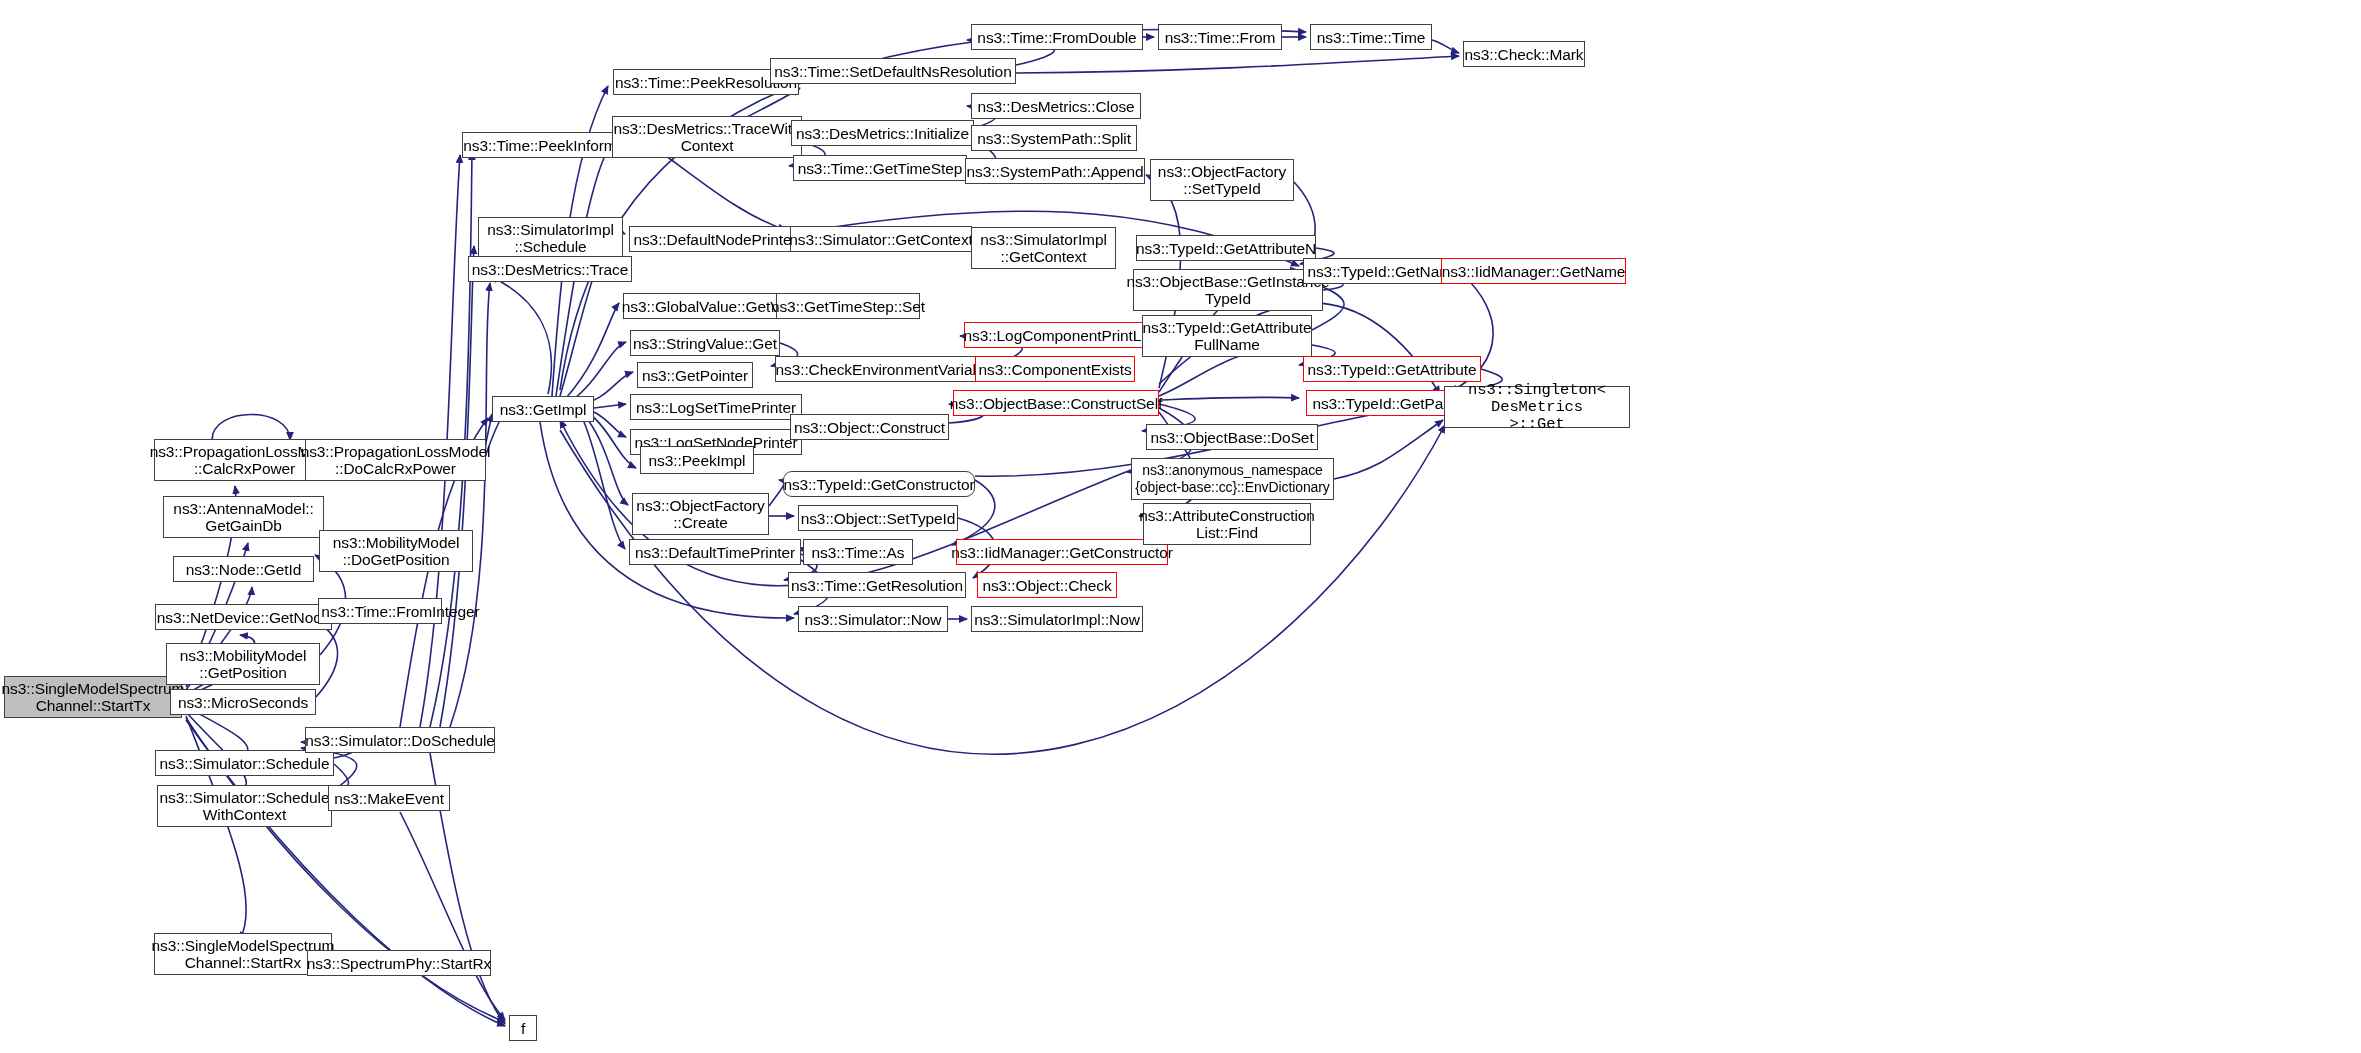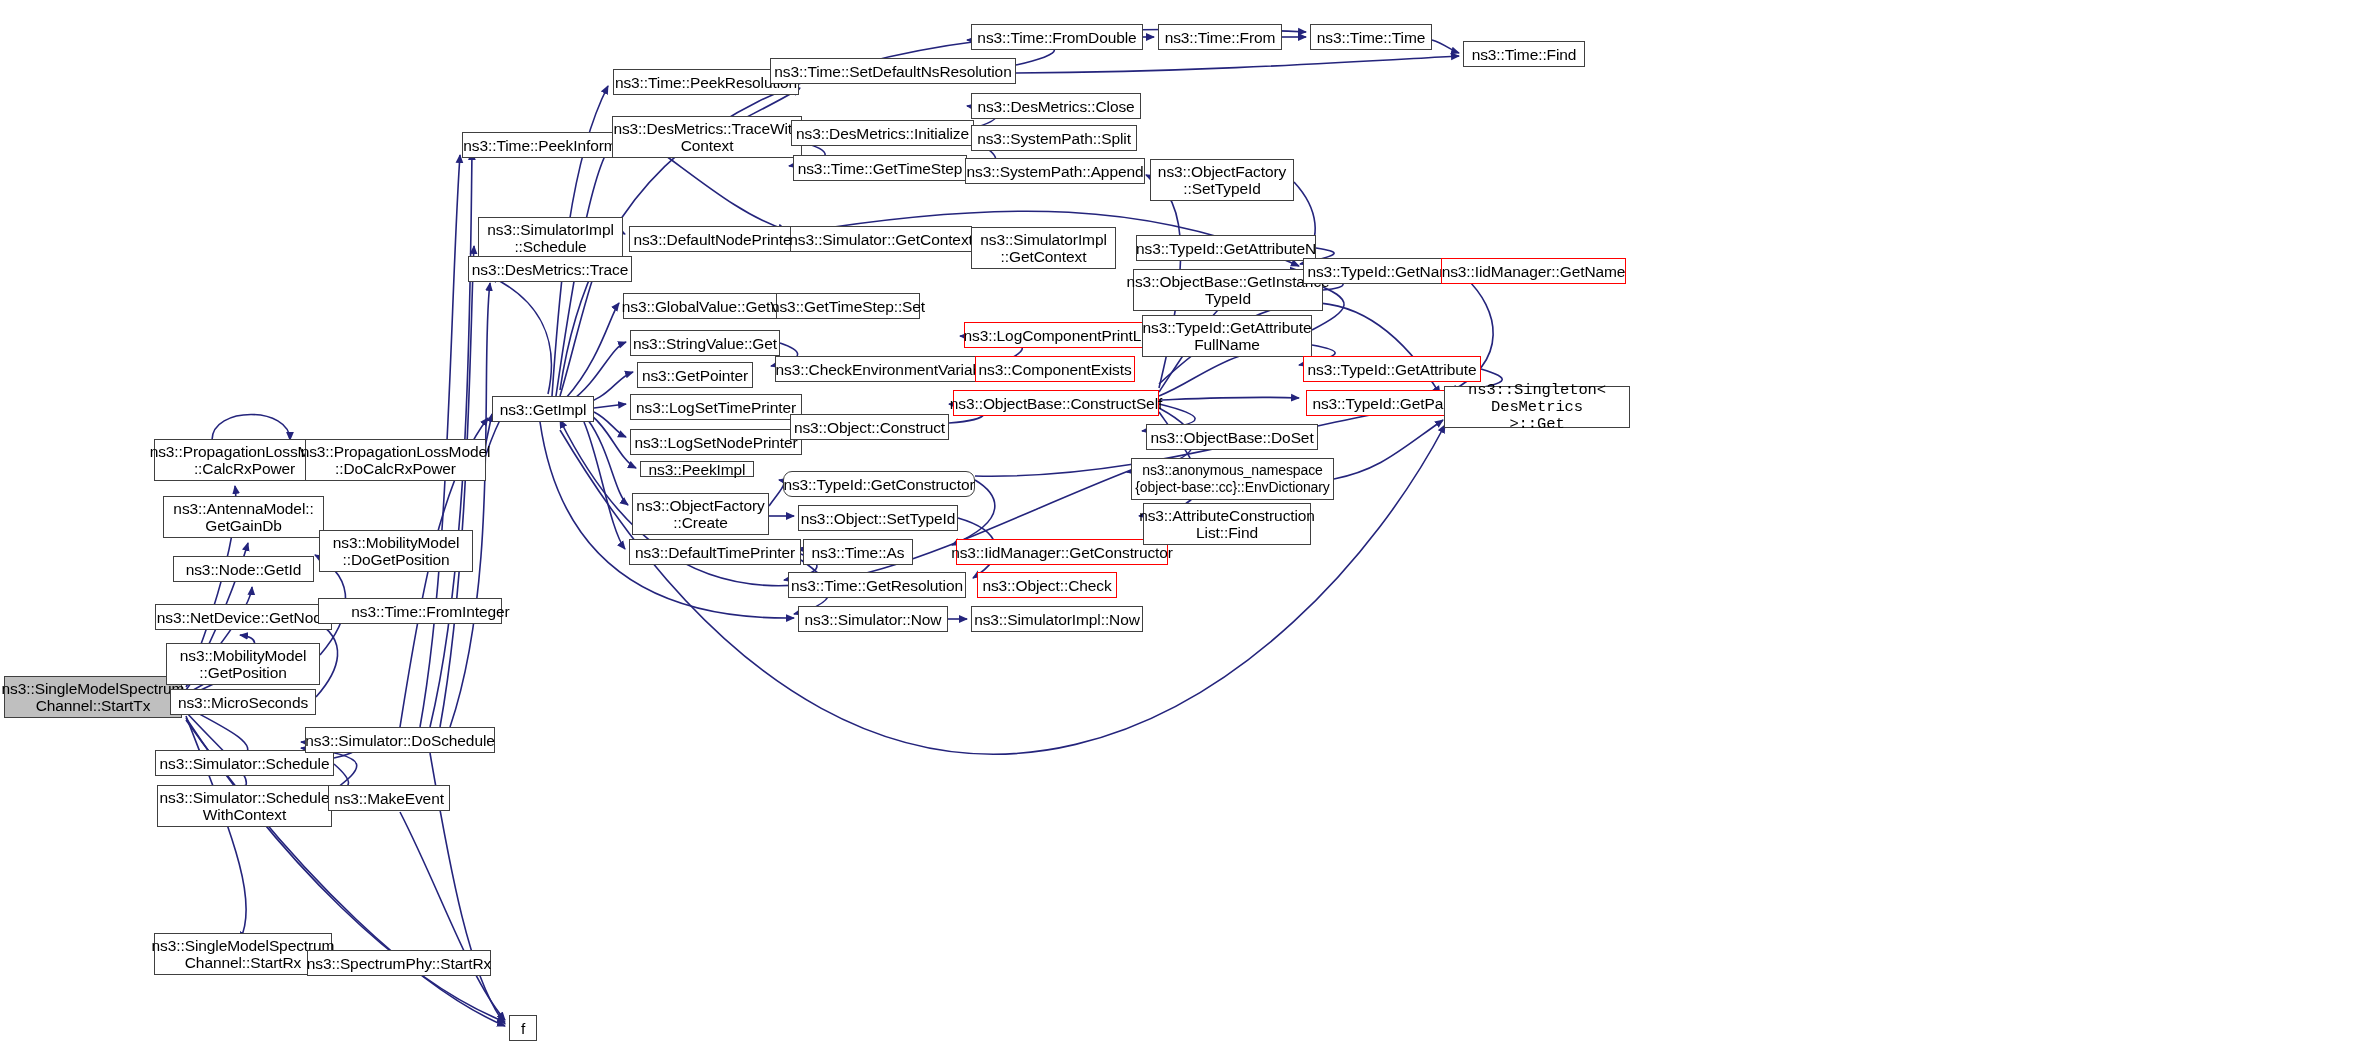--- a/index.html
+++ b/index.html
@@ -225,38 +225,38 @@
       <div class="node" style="left: 319px; top: 530px; width: 154px; height: 42px;">ns3::MobilityModel
 ::DoGetPosition</div>
       <div class="node" style="left: 170px; top: 689px; width: 146px; height: 26px;">ns3::MicroSeconds</div>
       <div class="node" style="left: 155px; top: 750px; width: 179px; height: 26px;">ns3::Simulator::Schedule</div>
       <div class="node" style="left: 157px; top: 785px; width: 175px; height: 42px;">ns3::Simulator::Schedule
 WithContext</div>
       <div class="node" style="left: 154px; top: 933px; width: 178px; height: 42px;">ns3::SingleModelSpectrum
 Channel::StartRx</div>
       <div class="node" style="left: 307px; top: 950px; width: 184px; height: 26px;">ns3::SpectrumPhy::StartRx</div>
       <div class="node" style="left: 328px; top: 785px; width: 122px; height: 26px; text-align: right;">ns3::MakeEvent</div>
-      <div class="node" style="left: 318px; top: 598px; width: 184px; height: 26px; padding-left: 44px;">ns3::Time::FromInteger</div>
+      <div class="node" style="left: 318px; top: 598px; width: 124px; height: 26px; padding-left: 44px;">ns3::Time::FromInteger</div>
       <div class="node" style="left: 305px; top: 727px; width: 190px; height: 26px;">ns3::Simulator::DoSchedule</div>
       <div class="node" style="left: 462px; top: 132px; width: 189px; height: 26px;">ns3::Time::PeekInformation</div>
       <div class="node" style="left: 478px; top: 217px; width: 145px; height: 42px;">ns3::SimulatorImpl
 ::Schedule</div>
       <div class="node" style="left: 468px; top: 256px; width: 164px; height: 26px;">ns3::DesMetrics::Trace</div>
       <div class="node" style="left: 492px; top: 396px; width: 102px; height: 26px;">ns3::GetImpl</div>
       <div class="node" style="left: 613px; top: 69px; width: 186px; height: 26px;">ns3::Time::PeekResolution</div>
       <div class="node" style="left: 612px; top: 116px; width: 190px; height: 42px;">ns3::DesMetrics::TraceWith
 Context</div>
       <div class="node" style="left: 793px; top: 155px; width: 174px; height: 26px;">ns3::Time::GetTimeStep</div>
       <div class="node" style="left: 629px; top: 226px; width: 172px; height: 26px;">ns3::DefaultNodePrinter</div>
       <div class="node" style="left: 623px; top: 293px; width: 184px; height: 26px;">ns3::GlobalValue::GetValue</div>
       <div class="node" style="left: 630px; top: 330px; width: 150px; height: 26px;">ns3::StringValue::Get</div>
       <div class="node" style="left: 637px; top: 362px; width: 116px; height: 26px;">ns3::GetPointer</div>
       <div class="node" style="left: 630px; top: 394px; width: 172px; height: 26px;">ns3::LogSetTimePrinter</div>
       <div class="node" style="left: 630px; top: 429px; width: 172px; height: 26px;">ns3::LogSetNodePrinter</div>
-      <div class="node" style="left: 640px; top: 461px; width: 114px; height: 16px;">ns3::PeekImpl</div>
+      <div class="node" style="left: 640px; top: 446px; width: 114px; height: 28px;">ns3::PeekImpl</div>
       <div class="node" style="left: 632px; top: 493px; width: 137px; height: 42px;">ns3::ObjectFactory
 ::Create</div>
       <div class="node" style="left: 629px; top: 539px; width: 172px; height: 26px;">ns3::DefaultTimePrinter</div>
       <div class="node" style="left: 770px; top: 58px; width: 246px; height: 26px;">ns3::Time::SetDefaultNsResolution</div>
       <div class="node" style="left: 791px; top: 120px; width: 183px; height: 26px;">ns3::DesMetrics::Initialize</div>
       <div class="node" style="left: 790px; top: 226px; width: 182px; height: 26px;">ns3::Simulator::GetContext</div>
       <div class="node" style="left: 776px; top: 293px; width: 144px; height: 26px;">ns3::GetTimeStep::Set</div>
       <div class="node" style="left: 775px; top: 356px; width: 226px; height: 26px;">ns3::CheckEnvironmentVariables</div>
       <div class="node" style="left: 790px; top: 414px; width: 159px; height: 26px;">ns3::Object::Construct</div>
       <div class="node" style="left: 783px; top: 471px; width: 192px; height: 26px; border-radius: 9px;">ns3::TypeId::GetConstructor</div>
@@ -289,16 +289,16 @@
       <div class="node" style="left: 1143px; top: 503px; width: 168px; height: 42px;">ns3::AttributeConstruction
 List::Find</div>
       <div class="node" style="left: 1303px; top: 258px; width: 162px; height: 26px;">ns3::TypeId::GetName</div>
       <div class="node red" style="left: 1303px; top: 356px; width: 178px; height: 26px;">ns3::TypeId::GetAttribute</div>
       <div class="node red" style="left: 1306px; top: 390px; width: 170px; height: 26px;">ns3::TypeId::GetParent</div>
       <div class="node red" style="left: 1441px; top: 258px; width: 185px; height: 26px;">ns3::IidManager::GetName</div>
       <div class="node" style="left: 1444px; top: 386px; width: 186px; height: 42px; font-family: Liberation Mono, monospace;">ns3::Singleton&lt; DesMetrics
 &gt;::Get</div>
       <div class="node" style="left: 1158px; top: 24px; width: 124px; height: 26px;">ns3::Time::From</div>
       <div class="node" style="left: 1310px; top: 24px; width: 122px; height: 26px;">ns3::Time::Time</div>
-      <div class="node" style="left: 1463px; top: 41px; width: 122px; height: 26px;">ns3::Time::Find</div>
+      <div class="node" style="left: 1463px; top: 41px; width: 122px; height: 26px;">ns3::Check::Mark</div>
       <div class="node" style="left: 509px; top: 1015px; width: 28px; height: 26px;">f</div>
     </div>
 </div>
 
 </body></html>

